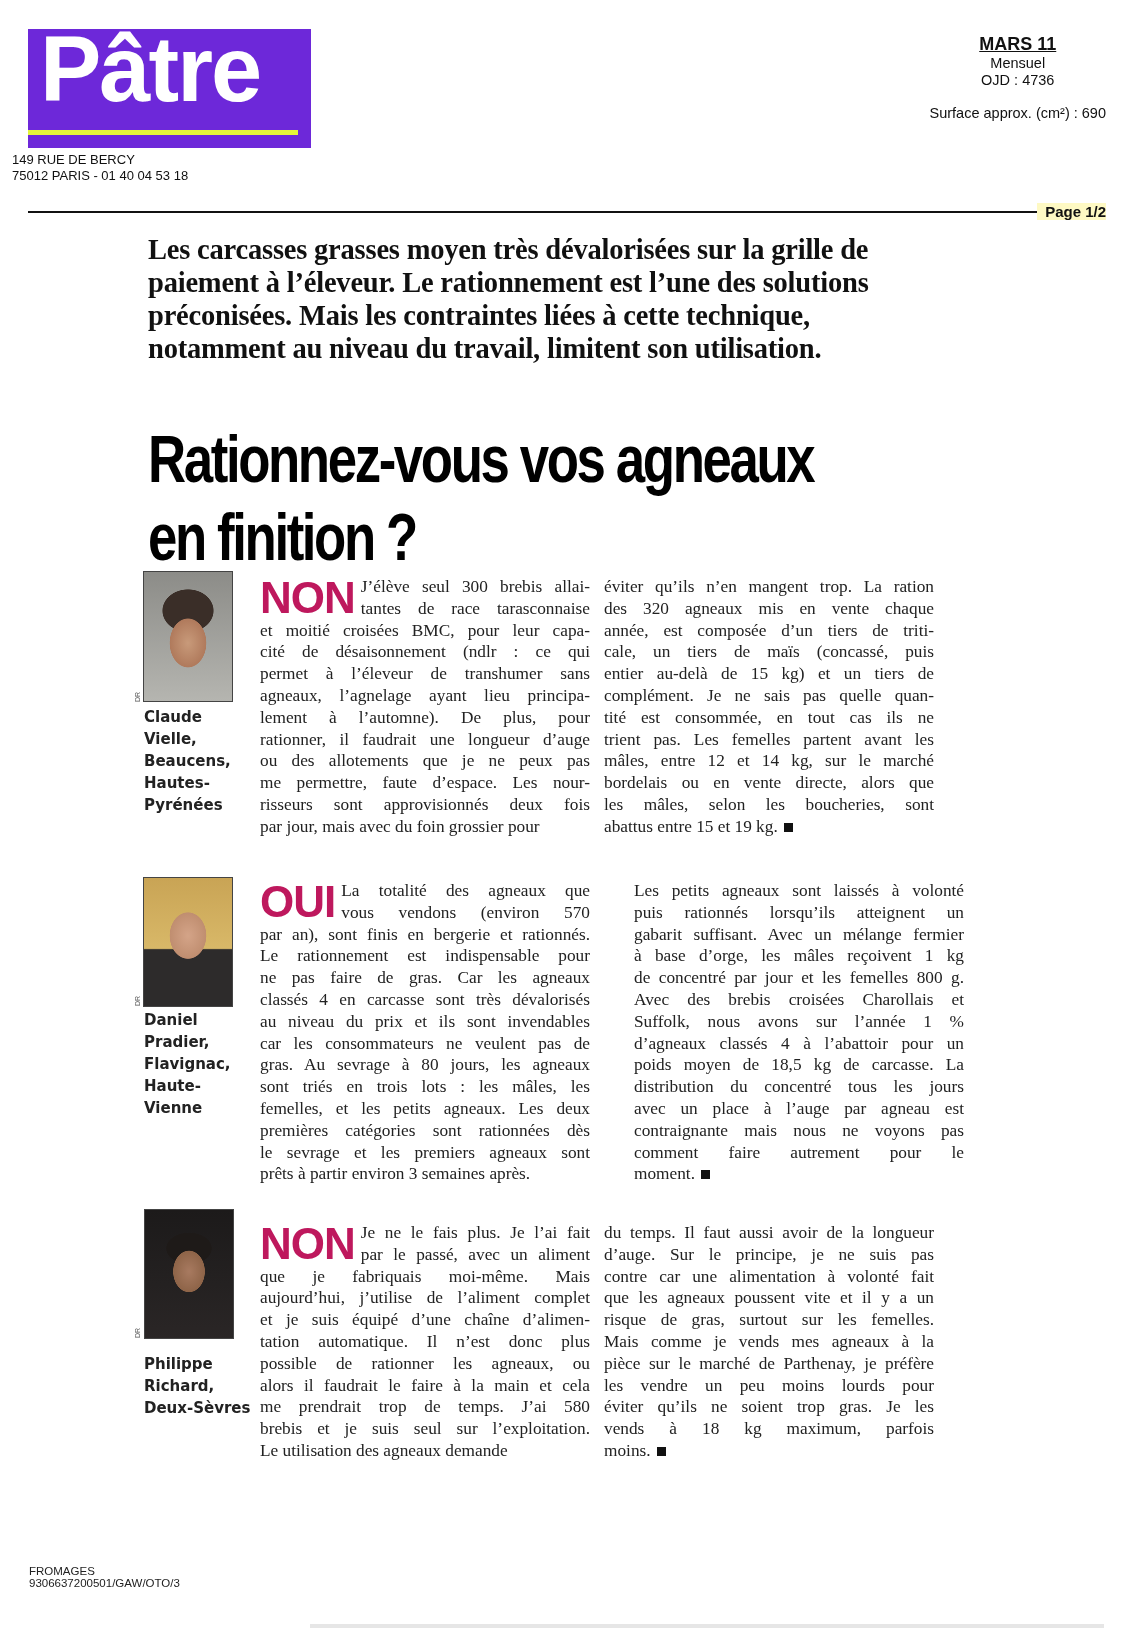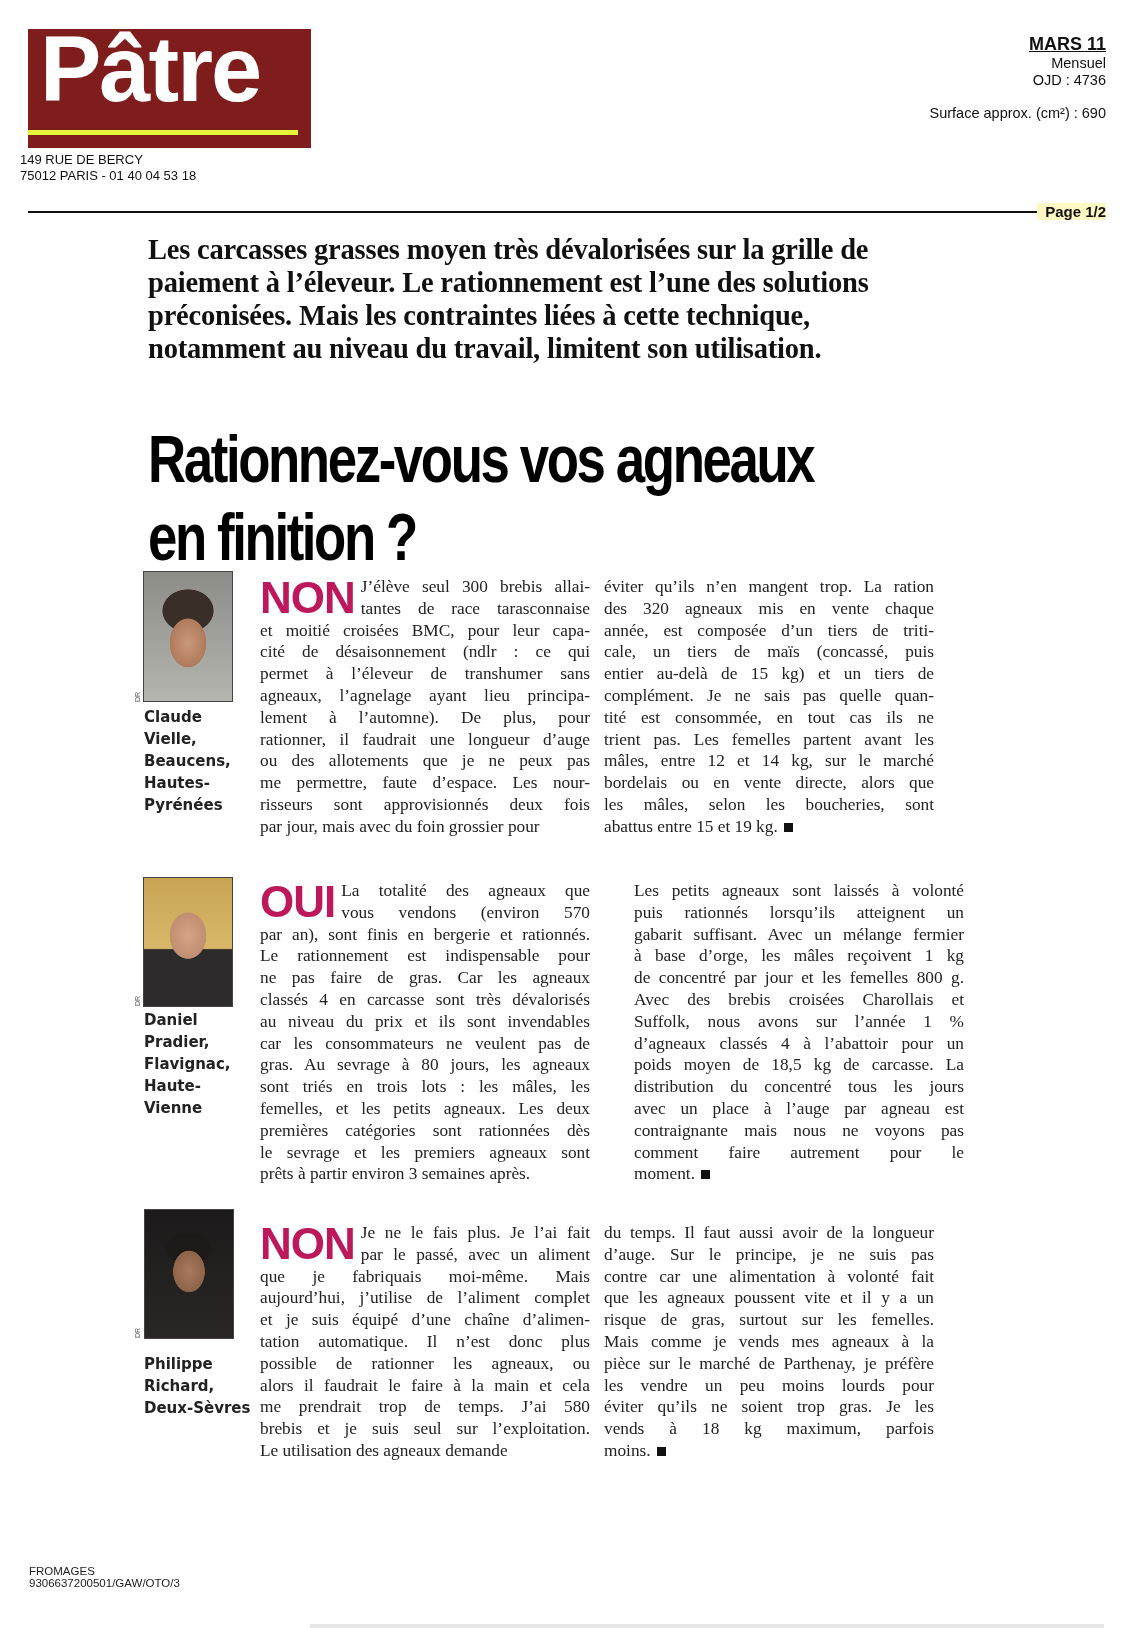--- a/index.html
+++ b/index.html
@@ -1,33 +1,33 @@
 <!DOCTYPE html>
 <html><head>
   <meta charset="utf-8">
   <style>
     * { box-sizing: border-box; margin: 0; padding: 0; }
     html, body { width: 1134px; height: 1628px; background: #ffffff; overflow: hidden; }
     body { position: relative; font-family: "Liberation Sans", sans-serif; color: #111; }
 
     .logo {
       position: absolute; left: 28px; top: 29px; width: 283px; height: 119px;
-      background: #7f1d1d; overflow: hidden;
+      background: #6d28d9; overflow: hidden;
     }
     .logo-text {
       position: absolute; left: 12px; top: -6px;
       font-family: "Liberation Sans", sans-serif; font-weight: bold;
       font-size: 92px; color: #ffffff; letter-spacing: -2px; line-height: 1;
     }
     .logo-bar {
       position: absolute; left: 0; top: 101px; width: 270px; height: 5px; background: #e4f53a;
     }
-    .address { position: absolute; left: 20px; top: 152px; font-size: 13px; line-height: 16px; color: #111; }
-
-    .meta { position: absolute; right: 28px; top: 33px; text-align: right; font-size: 14.5px; line-height: 17px; }
+    .address { position: absolute; left: 12px; top: 152px; font-size: 13px; line-height: 16px; color: #111; }
+
+    .meta { position: absolute; right: 28px; top: 33px; text-align: center; font-size: 14.5px; line-height: 17px; }
     .meta .date { font-weight: bold; font-size: 18px; text-decoration: underline; line-height: 22px; }
     .meta .surface { margin-top: 16px; }
 
     .rule { position: absolute; left: 28px; top: 211px; width: 1014px; height: 2px; background: #111; }
     .page-num { position: absolute; right: 28px; top: 203px; font-weight: bold; font-size: 15px; }
 
     .chapo {
       position: absolute; left: 148px; top: 233px; width: 880px;
       font-family: "Liberation Serif", serif; font-weight: bold; font-size: 28.5px; line-height: 33px;
       color: #111; letter-spacing: -0.2px;

